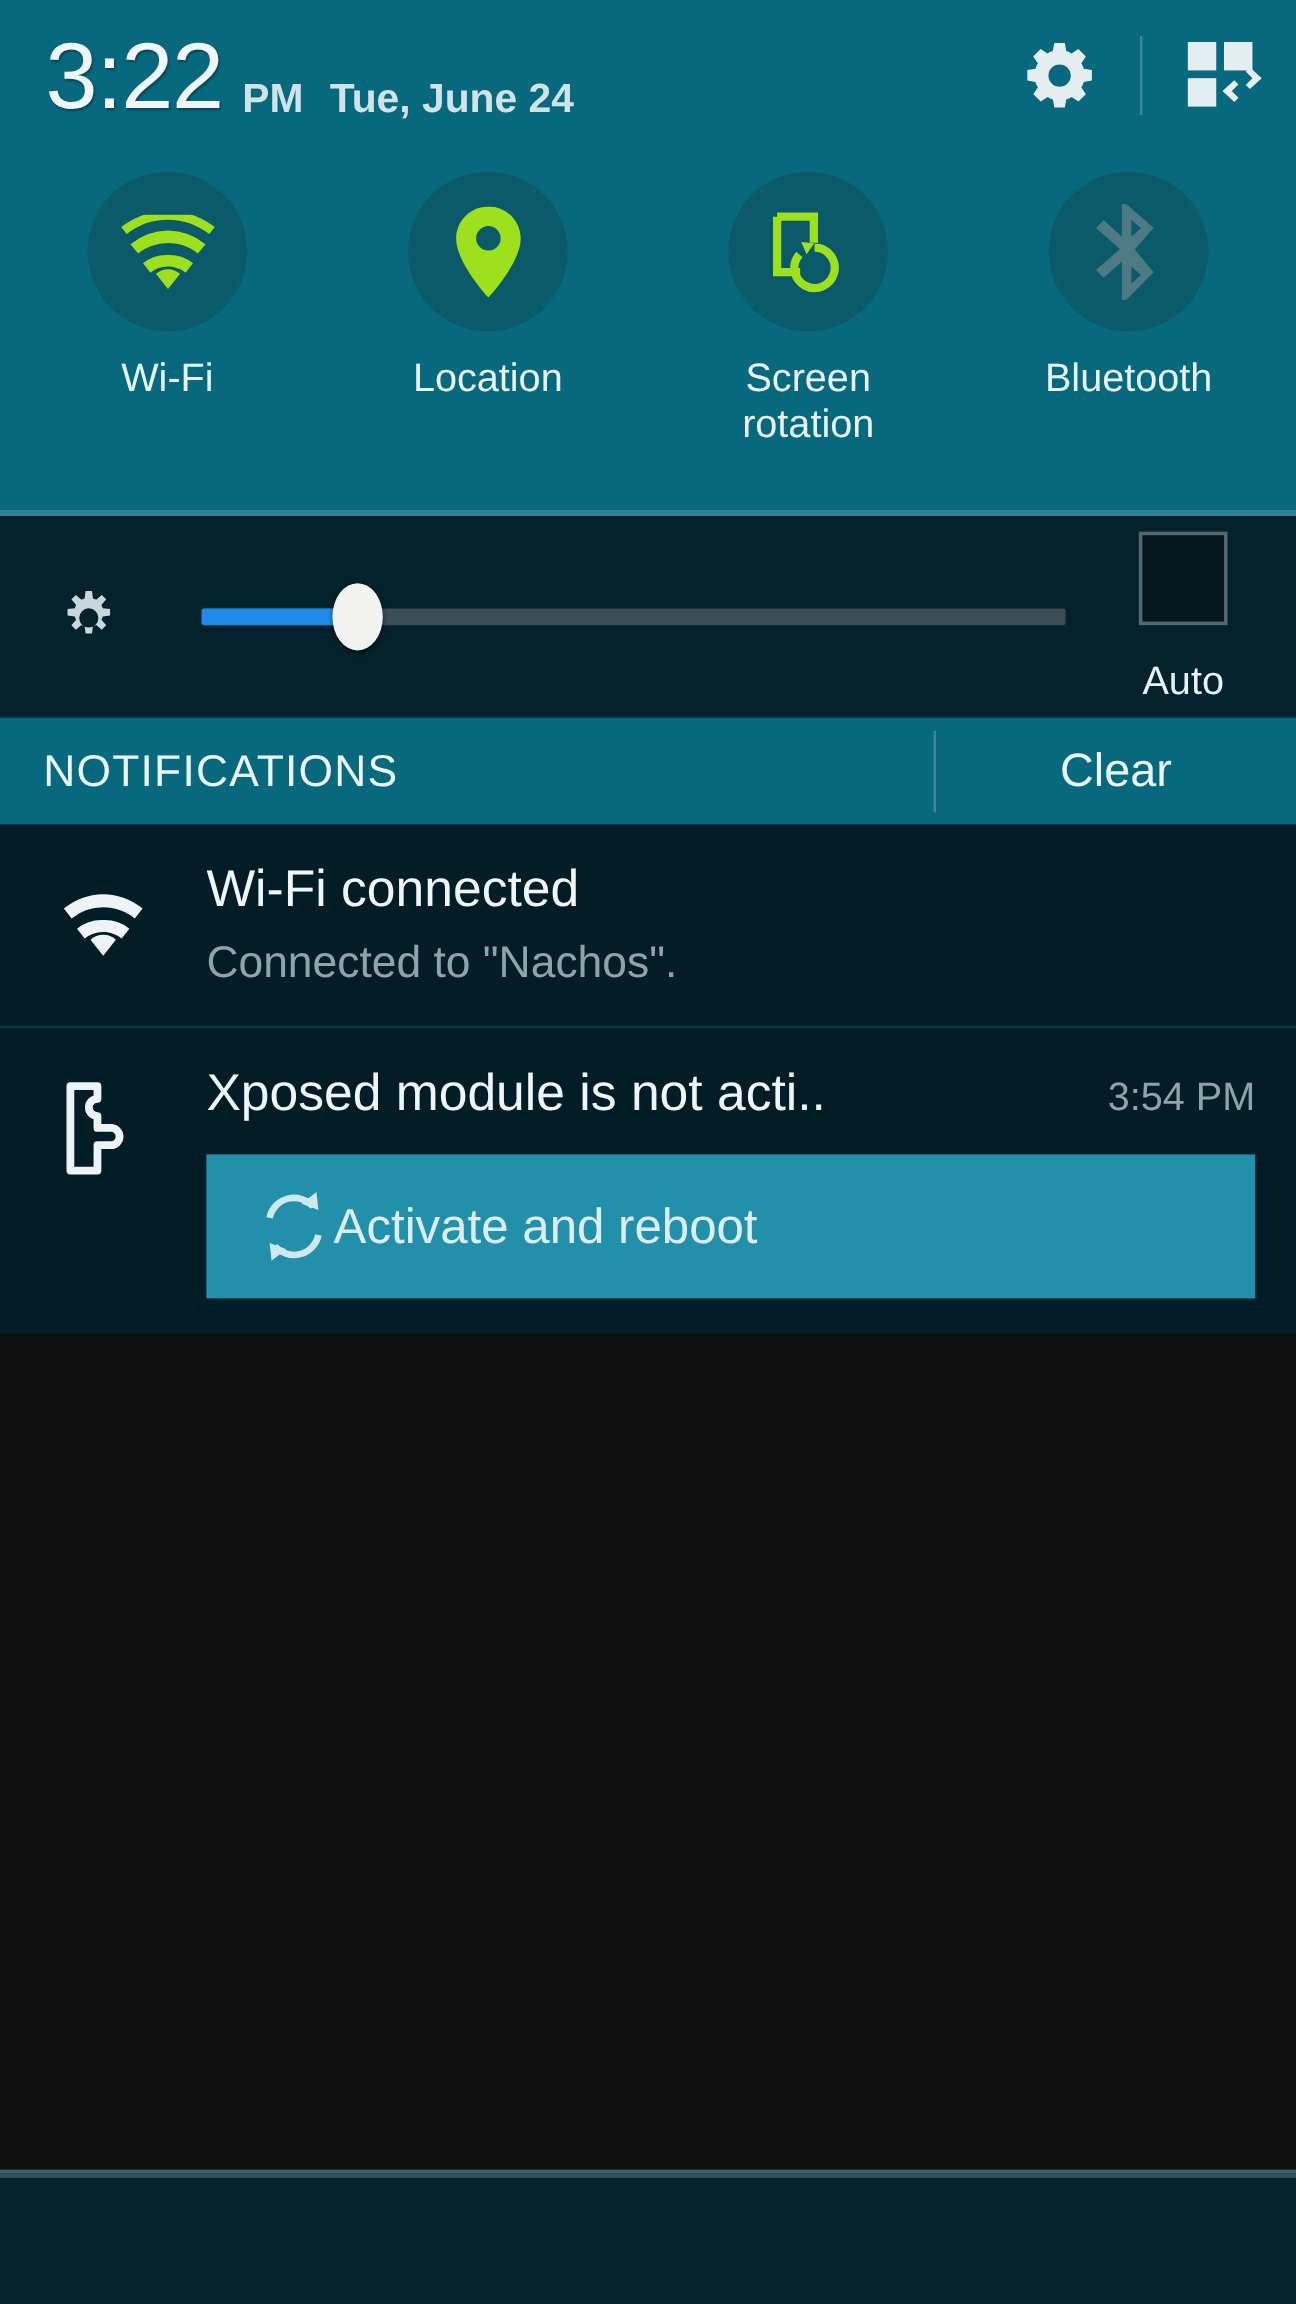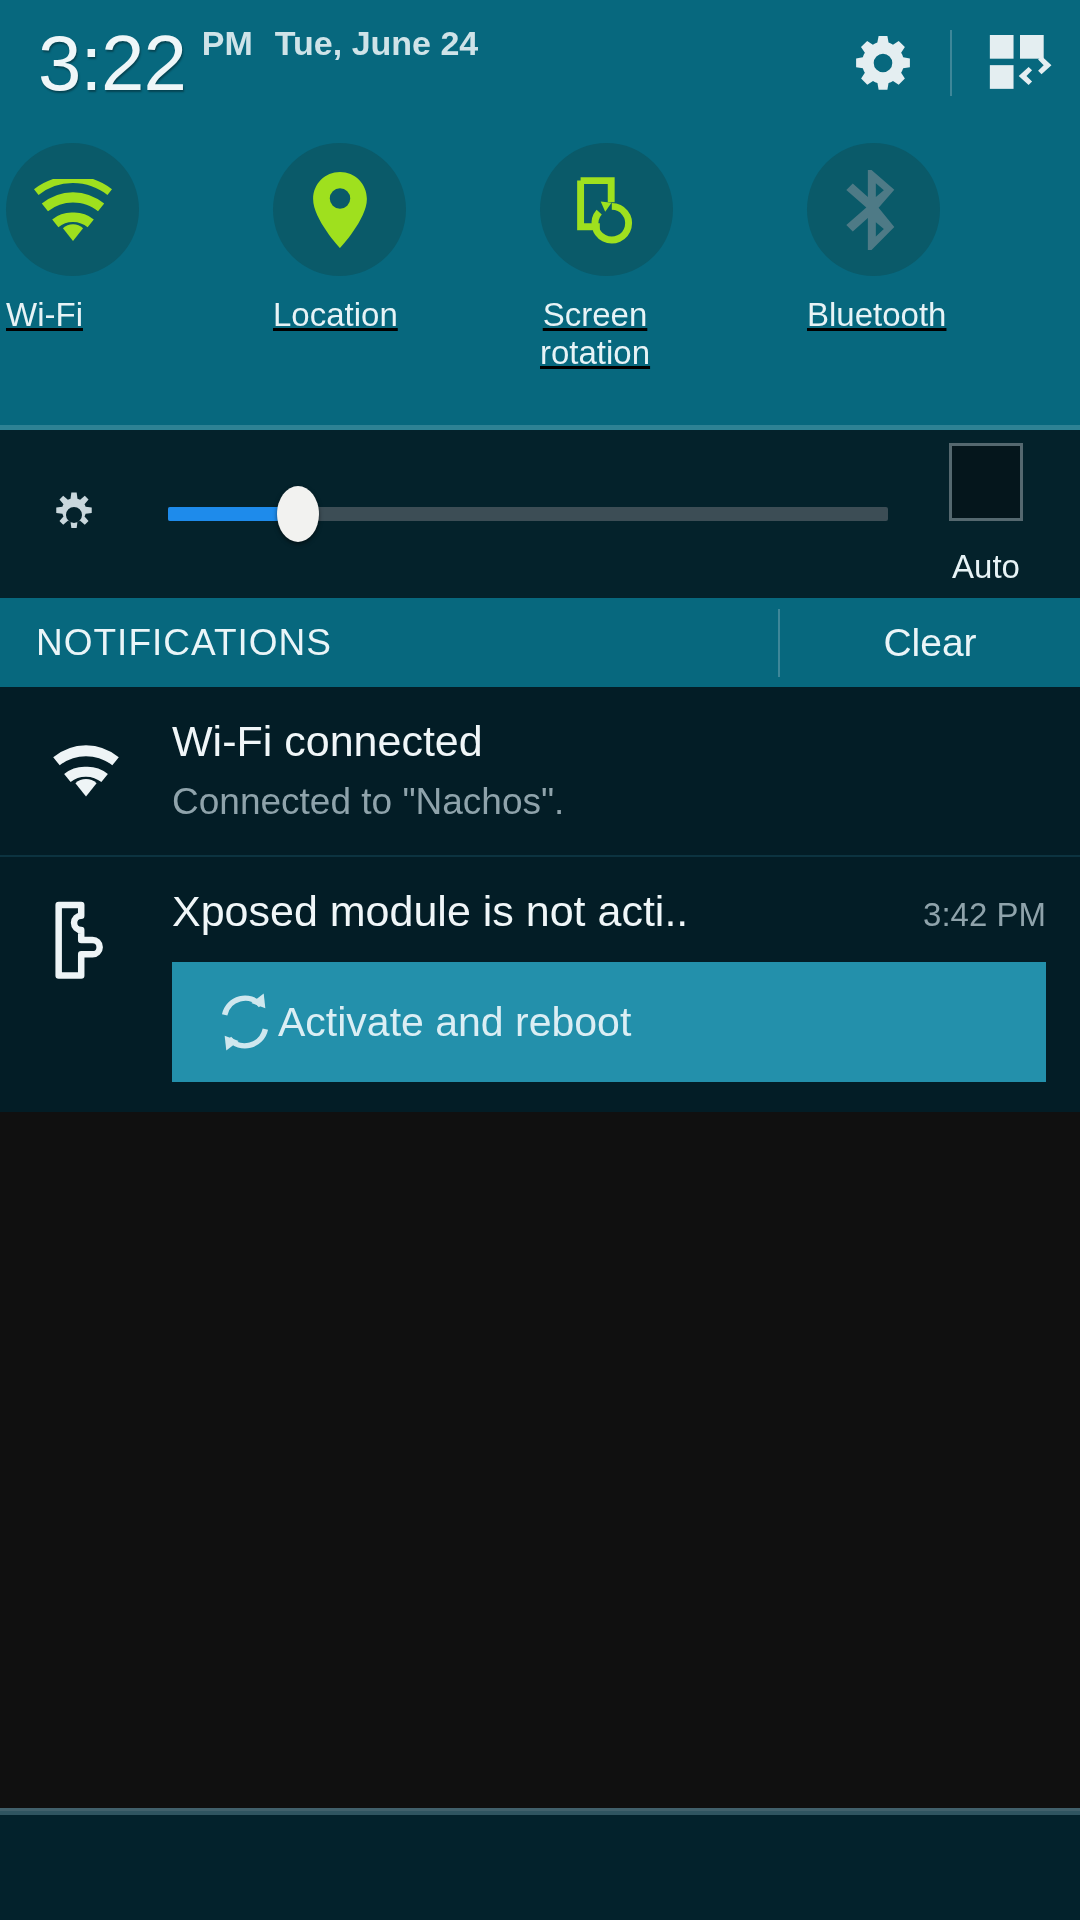--- a/index.html
+++ b/index.html
@@ -20,21 +20,21 @@
     background:#07687E;
     width:1080px;
     padding:0;
   }
   .clockbar {
     height:125px;
     display:flex;
     align-items:center;
     padding:0 28px 0 38px;
   }
-  .clock-left { display:flex; align-items:flex-start; flex:1; }
+  .clock-left { display:flex; align-items:flex-end; flex:1; }
   .clock-time {
     font-size:78px;
     color:#eef6f8;
     font-weight:300;
     line-height:1;
     letter-spacing:-1px;
     text-shadow:1px 2px 2px rgba(0,0,0,.35);
   }
   .clock-ampm {
     font-size:34px;
@@ -60,23 +60,22 @@
   
   .toggles {
     display:flex;
     height:300px;
     padding:0 6px 0 6px;
   }
   .toggle {
     flex:1;
     display:flex;
     flex-direction:column;
-    align-items:flex-start;
+    align-items:center;
     padding-top:18px;
-    text-decoration:underline;
   }
   .toggle-circle {
     width:133px; height:133px;
     border-radius:50%;
     background:#0A5A69;
     display:flex;
     align-items:center;
     justify-content:center;
   }
   .toggle-circle.off { background:#0A5A69; }
@@ -382,21 +381,21 @@
 
     <div class="notif-row">
       <div class="notif-icon-col">
         <svg width="78" height="82" viewBox="0 0 22 24">
           <path fill="none" stroke="#eef4f6" stroke-width="1.9" stroke-linejoin="round" d="M3 1.2h6.6v3.1a2.1 2.1 0 1 0 0 4.2v2.9h3.3a2.1 2.1 0 1 1 0 4.2H9.6v6.2H3z"></path>
         </svg>
       </div>
       <div class="notif-body">
         <div class="notif-titleline">
           <span class="notif-maintitle">Xposed module is not acti..</span>
-          <span class="notif-time">3:42 PM</span>
+          <span class="notif-time">3:54 PM</span>
         </div>
         <div class="notif-action">
           <svg class="icon-sync" viewBox="0 0 24 24">
             <path fill="none" stroke="#cfe7ee" stroke-width="2" d="M4.6 9.4A7.6 7.6 0 0 1 17.8 6"></path>
             <path fill="#cfe7ee" d="M18.8 1.6l.6 5.4-5.1-1.9z"></path>
             <path fill="none" stroke="#cfe7ee" stroke-width="2" d="M19.4 14.6A7.6 7.6 0 0 1 6.2 18"></path>
             <path fill="#cfe7ee" d="M5.2 22.4l-.6-5.4 5.1 1.9z"></path>
           </svg>
           <span class="notif-action-label">Activate and reboot</span>
         </div>

